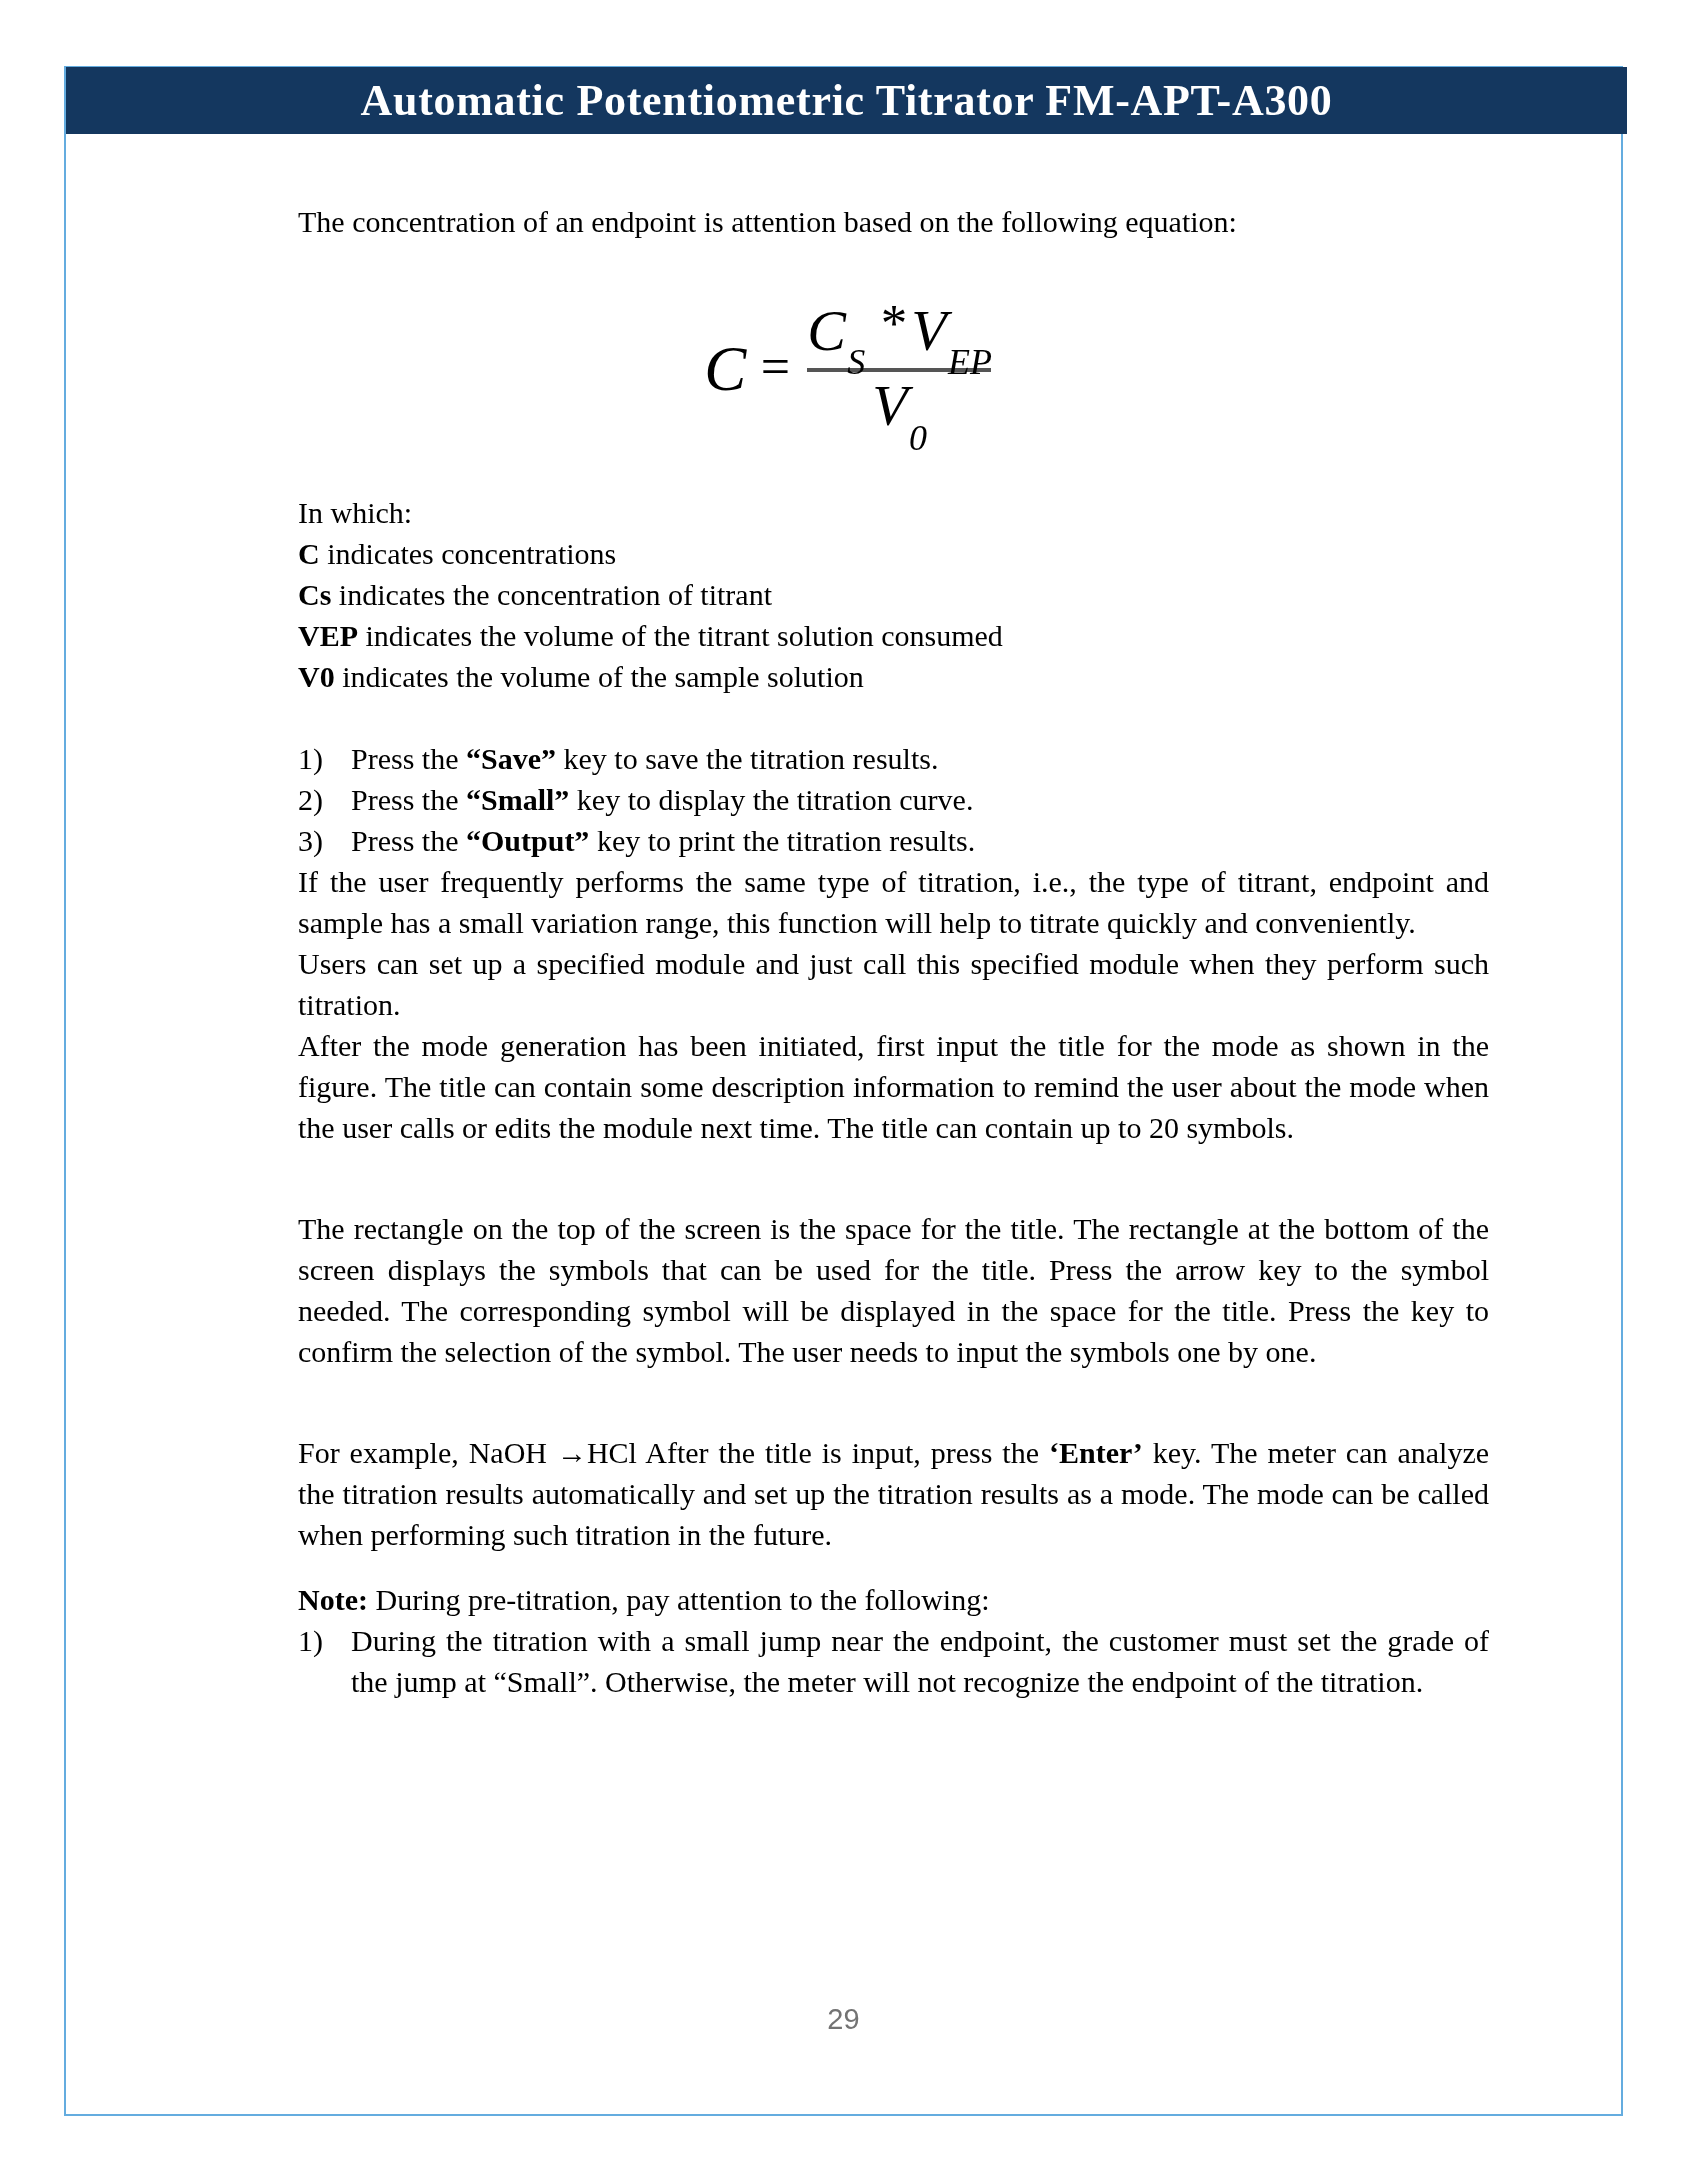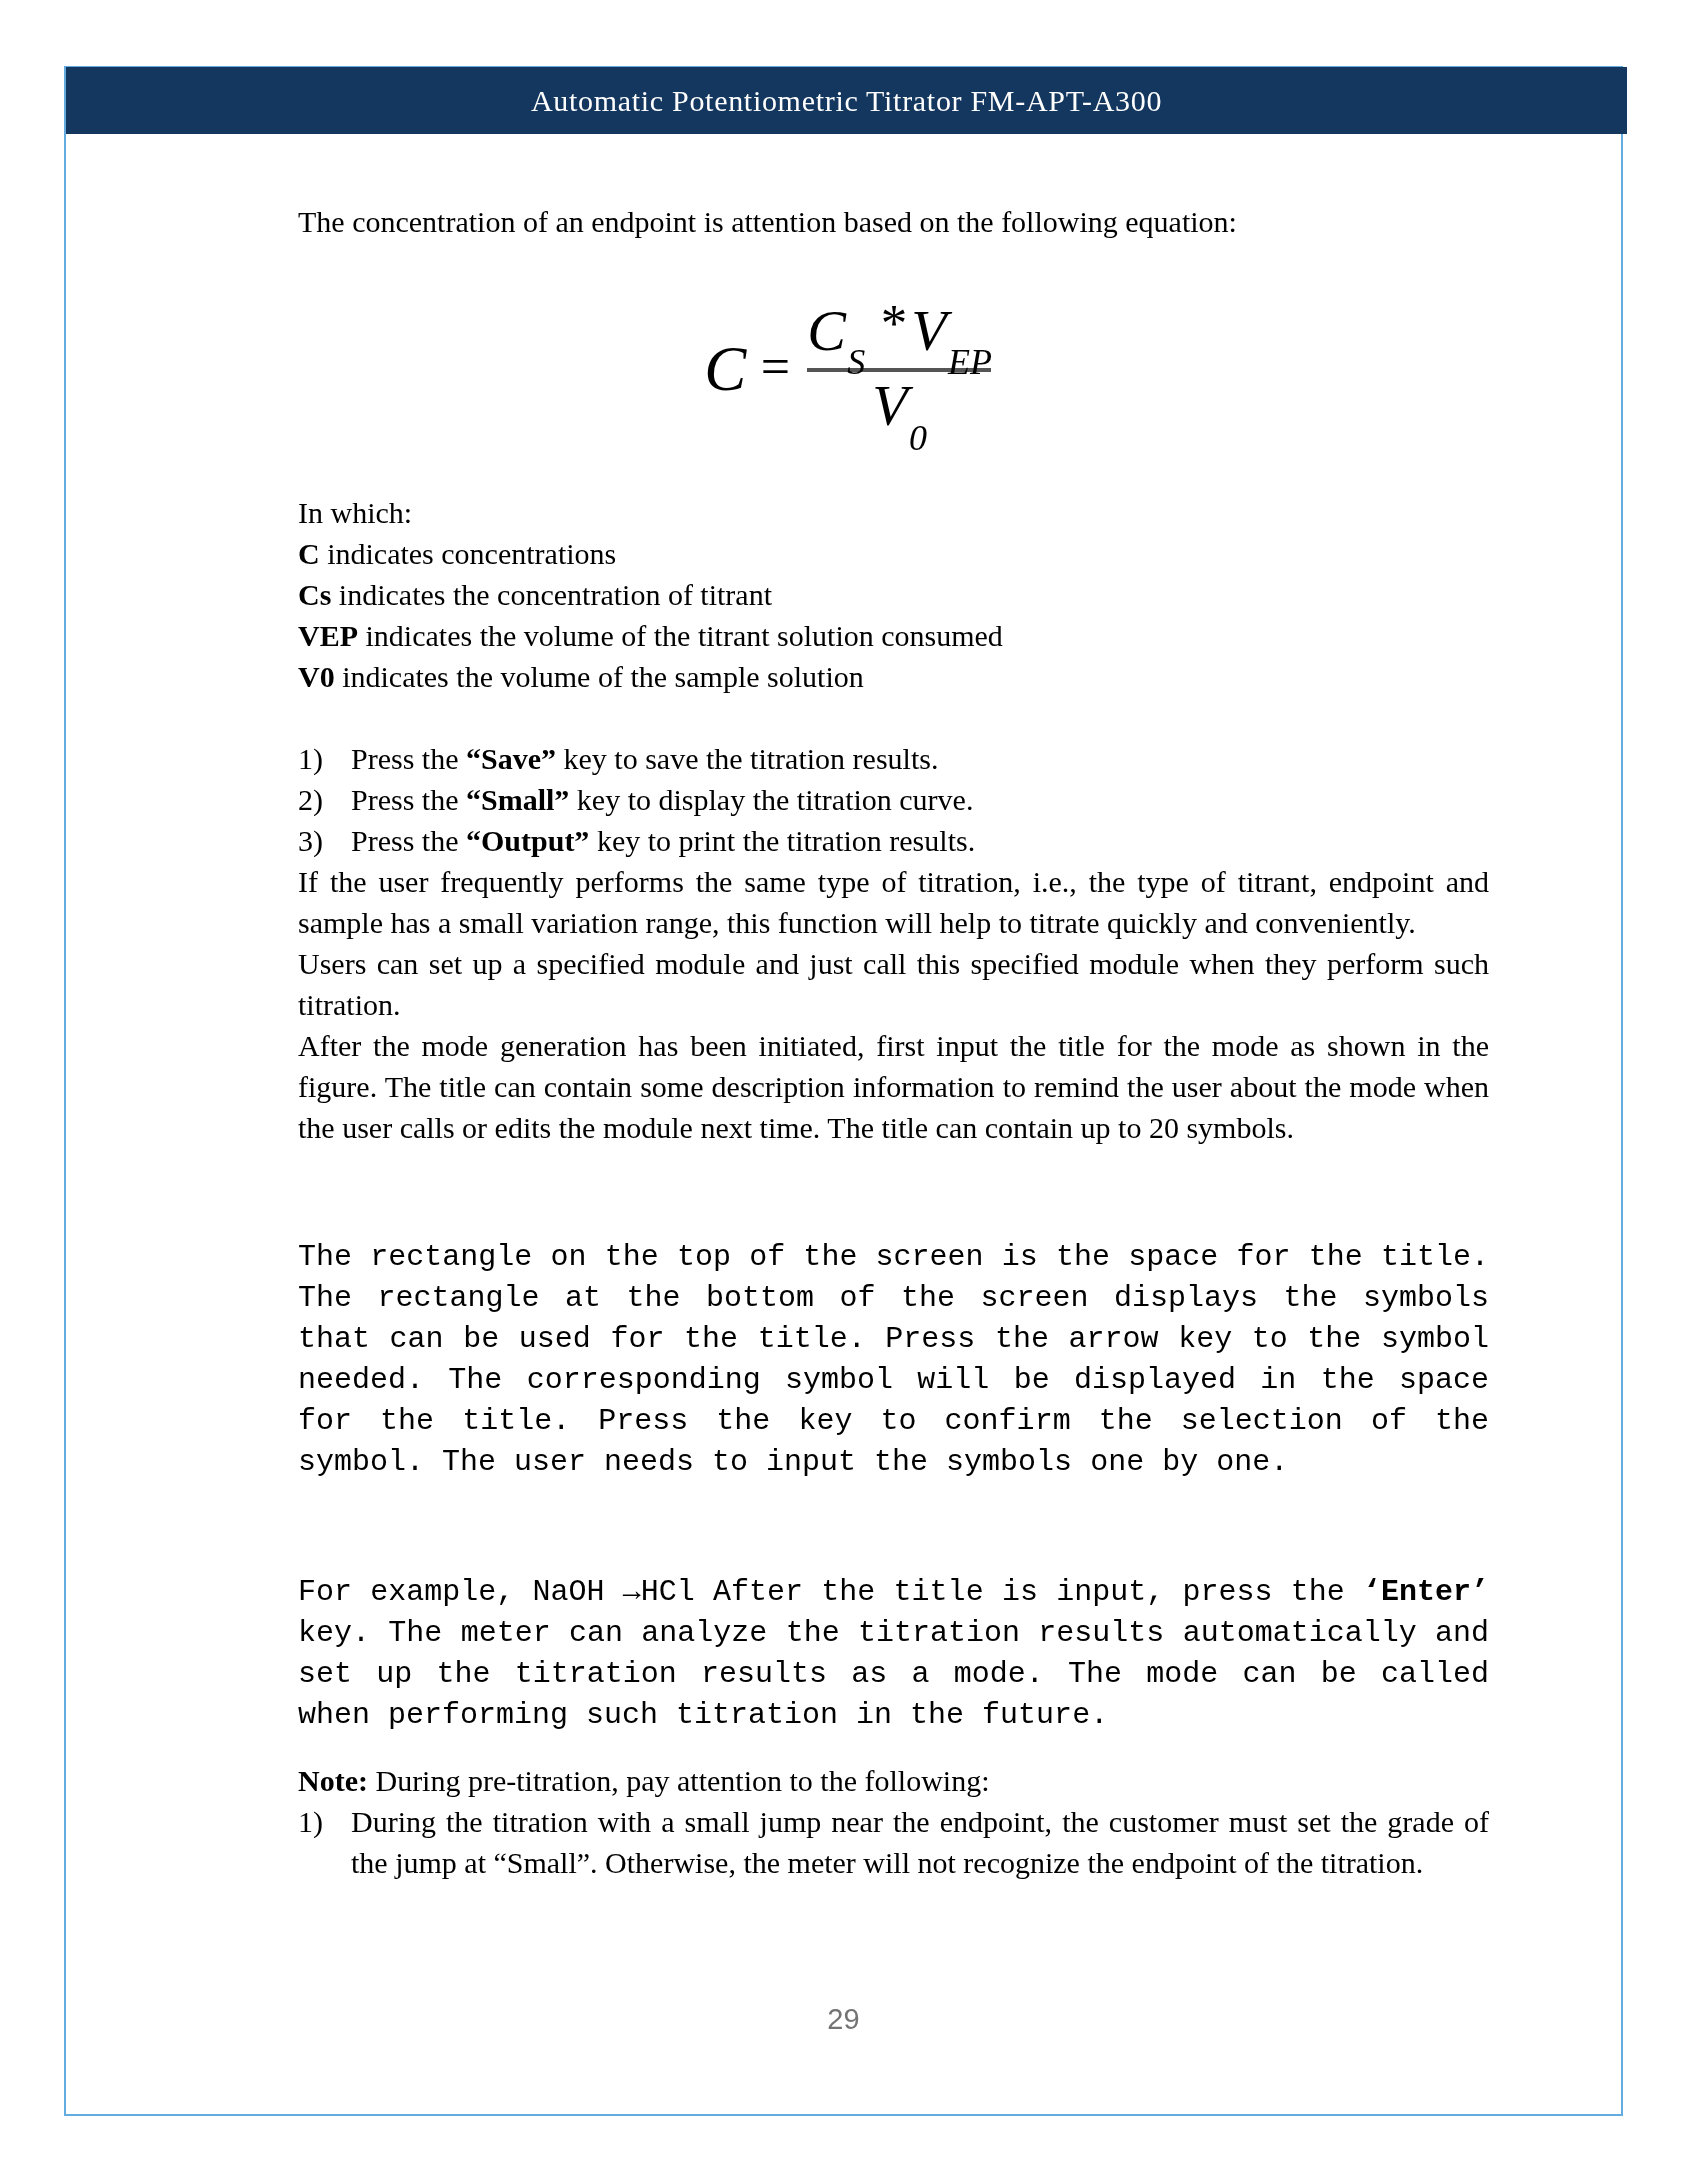--- a/index.html
+++ b/index.html
@@ -32,22 +32,22 @@
     position:absolute;
     left:66px; top:67px;
     width:1561px; height:67px;
     background:var(--header-bar);
     display:flex;
     align-items:center;
     justify-content:center;
   }
   .header-bar .title{
     color:var(--title-text);
-    font-size:30px;
-    font-weight:normal;
+    font-size:44px;
+    font-weight:bold;
     letter-spacing:0.7px;
   }
   .content{
     position:absolute;
     left:298px; top:135px;
     width:1191px;
     font-size:30px;
     line-height:41px;
     text-align:justify;
   }
@@ -75,21 +75,21 @@
   .frac .den{ margin-top:1.3px; }
   
   .def-block{ text-align:left; }
   
   .num-list{ margin-top:41px; }
   .list-row{ display:flex; }
   .list-num{ flex:0 0 53px; }
   .list-body{ flex:1 1 auto; text-align:justify; }
   
   .heading{ font-weight:bold; margin-top:41px; text-align:left; }
-  .gap-lg{ margin-top:89px;font-family:Liberation Mono, monospace; }
+  .gap-lg{ margin-top:60px; }
   .note-para{ margin-top:24px; }
   b{ font-weight:bold; }
   .page-number{
     position:absolute;
     left:0; top:2003px;
     width:1687px;
     text-align:center;
     font-family:"Liberation Sans","DejaVu Sans",sans-serif;
     font-size:29px;
     color:#737373;

